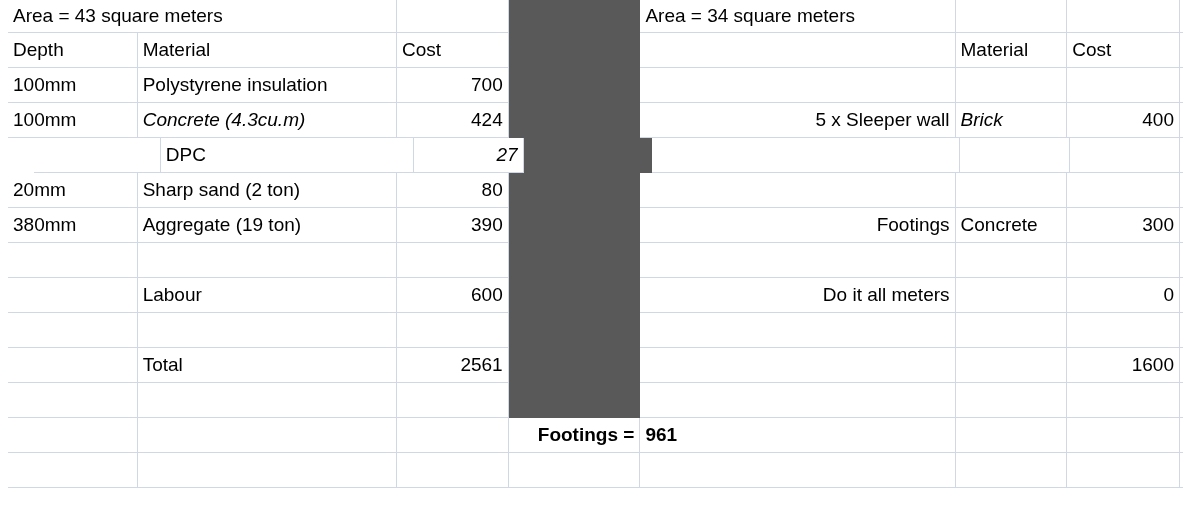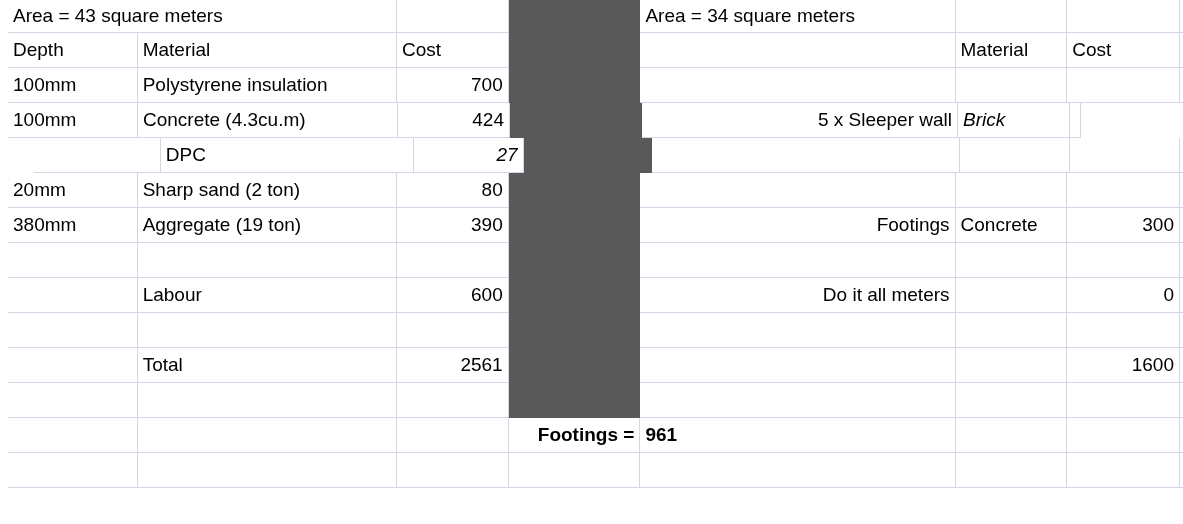--- a/index.html
+++ b/index.html
@@ -62,25 +62,26 @@
       <div class="cell al" style="width: 260px;">Polystyrene insulation</div>
       <div class="cell ar" style="width: 112px;">700</div>
       <div class="cell al dark" style="width: 132px;"></div>
       <div class="cell ar" style="width: 316px;"></div>
       <div class="cell al" style="width: 112px;"></div>
       <div class="cell ar" style="width: 113px;"></div>
       <div class="cell al" style="width: 8px;"></div>
     </div>
     <div class="row" style="height: 35px;">
       <div class="cell al" style="width: 130px;">100mm</div>
-      <div class="cell al" style="width: 260px;">Concrete (4.3cu.m)</div>
+      <div class="cell al" style="width: 260px; font-style: italic;">Concrete (4.3cu.m)</div>
       <div class="cell ar" style="width: 112px;">424</div>
       <div class="cell al dark" style="width: 132px;"></div>
       <div class="cell ar" style="width: 316px;">5 x Sleeper wall</div>
       <div class="cell al" style="width: 112px; font-style: italic;">Brick</div>
+      <div class="cell ar" style="width: 113px;">400</div>
       <div class="cell al" style="width: 8px;"></div>
     </div>
     <div class="row" style="height: 35px; padding-left: 26px;">
       <div class="cell al" style="width: 130px;"></div>
       <div class="cell al" style="width: 260px;">DPC</div>
       <div class="cell ar" style="width: 112px; font-style: italic;">27</div>
       <div class="cell al dark" style="width: 132px;"></div>
       <div class="cell ar" style="width: 316px;"></div>
       <div class="cell al" style="width: 112px;"></div>
       <div class="cell ar" style="width: 113px;"></div>

